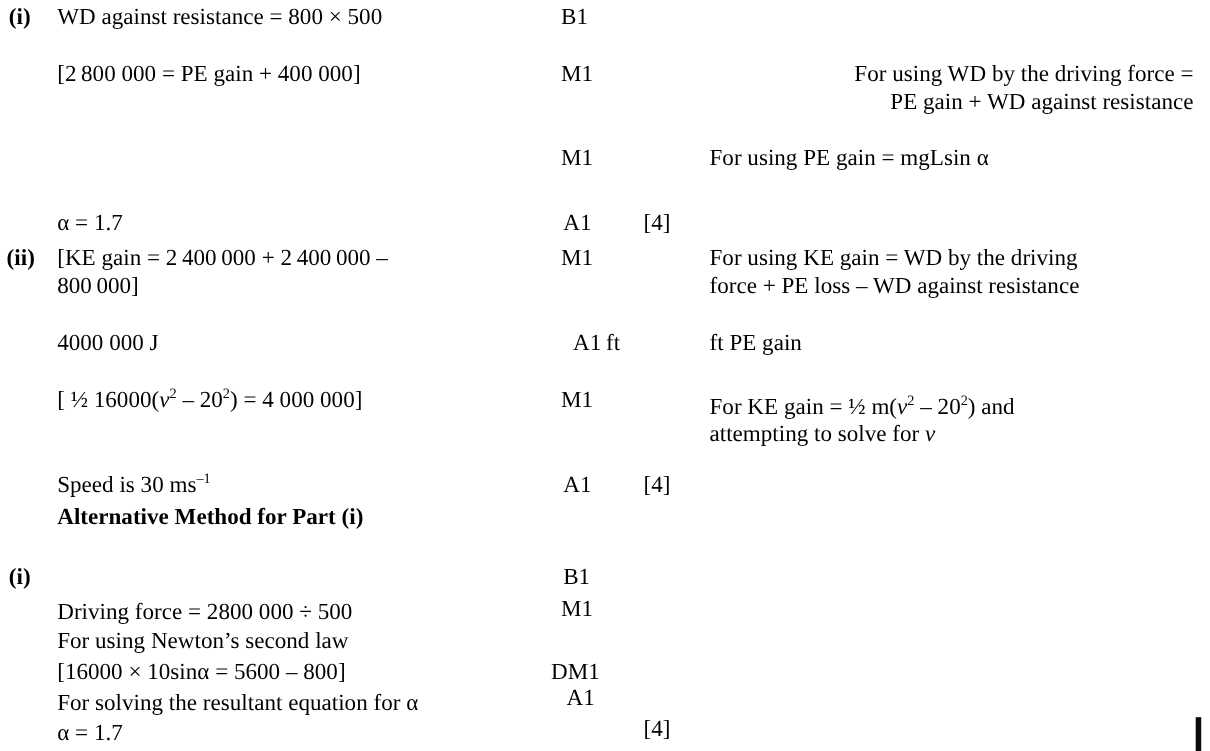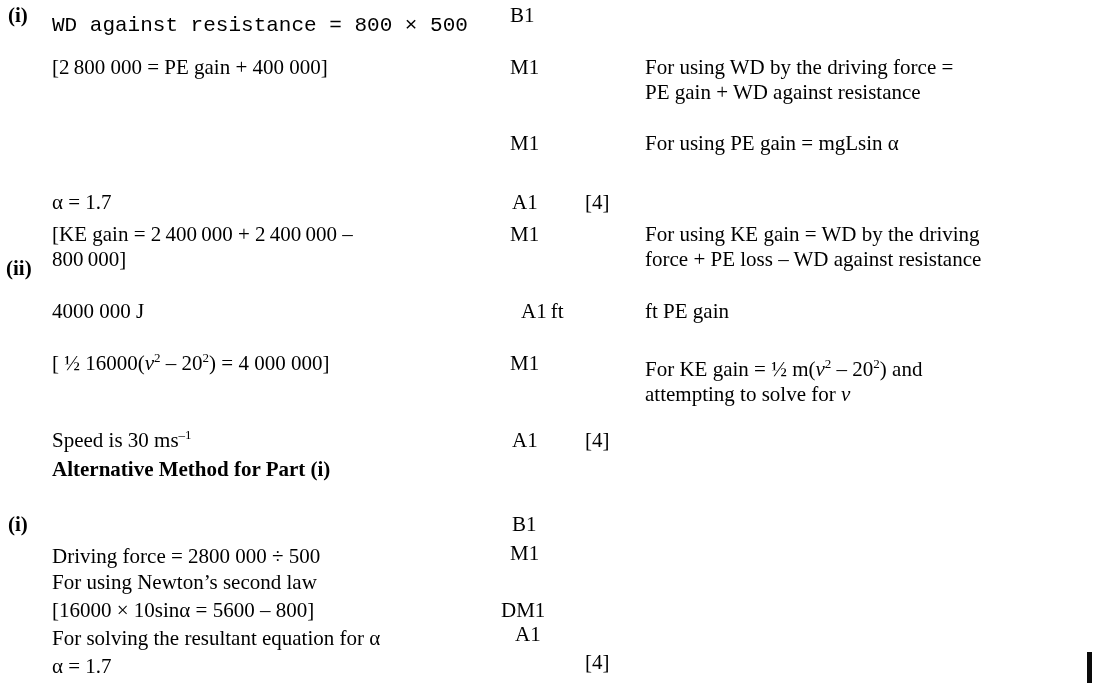--- a/index.html
+++ b/index.html
@@ -62,36 +62,36 @@
     height: 31px;
     background: #0a0a0a;
   }
 </style>
 </head>
 <body>
 
 <div class="page">
 
   <div class="part-label" style="left:8px; top:3px;">(i)</div>
-  <div class="work" style="top:14px;font-family:Liberation Mono, monospace;">WD against resistance = 800 × 500</div>
+  <div class="work" style="top:3px;">WD against resistance = 800 × 500</div>
   <div class="mark" style="left:510px; top:3px;">B1</div>
 
   <div class="work" style="top:55px;">[2 800 000 = PE gain + 400 000]</div>
   <div class="mark" style="left:510px; top:55px;">M1</div>
-  <div class="comment" style="top:55px;">For using WD by the driving force =
+  <div class="comment" style="top:55px;text-align:right;">For using WD by the driving force =
 PE gain + WD against resistance</div>
 
   <div class="mark" style="left:510px; top:131px;">M1</div>
   <div class="comment" style="top:131px;">For using PE gain = mgLsin α</div>
 
   <div class="work" style="top:190px;">α = 1.7</div>
   <div class="mark" style="left:512px; top:190px;">A1</div>
   <div class="total" style="left:585px; top:190px;">[4]</div>
 
-  <div class="part-label" style="left:6px; top:222px;margin-top:34px;">(ii)</div>
+  <div class="part-label" style="left:6px; top:222px;">(ii)</div>
   <div class="work" style="top:222px;">[KE gain = 2 400 000 + 2 400 000 –
 800 000]</div>
   <div class="mark" style="left:510px; top:222px;">M1</div>
   <div class="comment" style="top:222px;">For using KE gain = WD by the driving
 force + PE loss – WD against resistance</div>
 
   <div class="work" style="top:299px;">4000 000 J</div>
   <div class="mark" style="left:521px; top:299px;text-align:right;">A1 ft</div>
   <div class="comment" style="top:299px;">ft PE gain</div>
 

